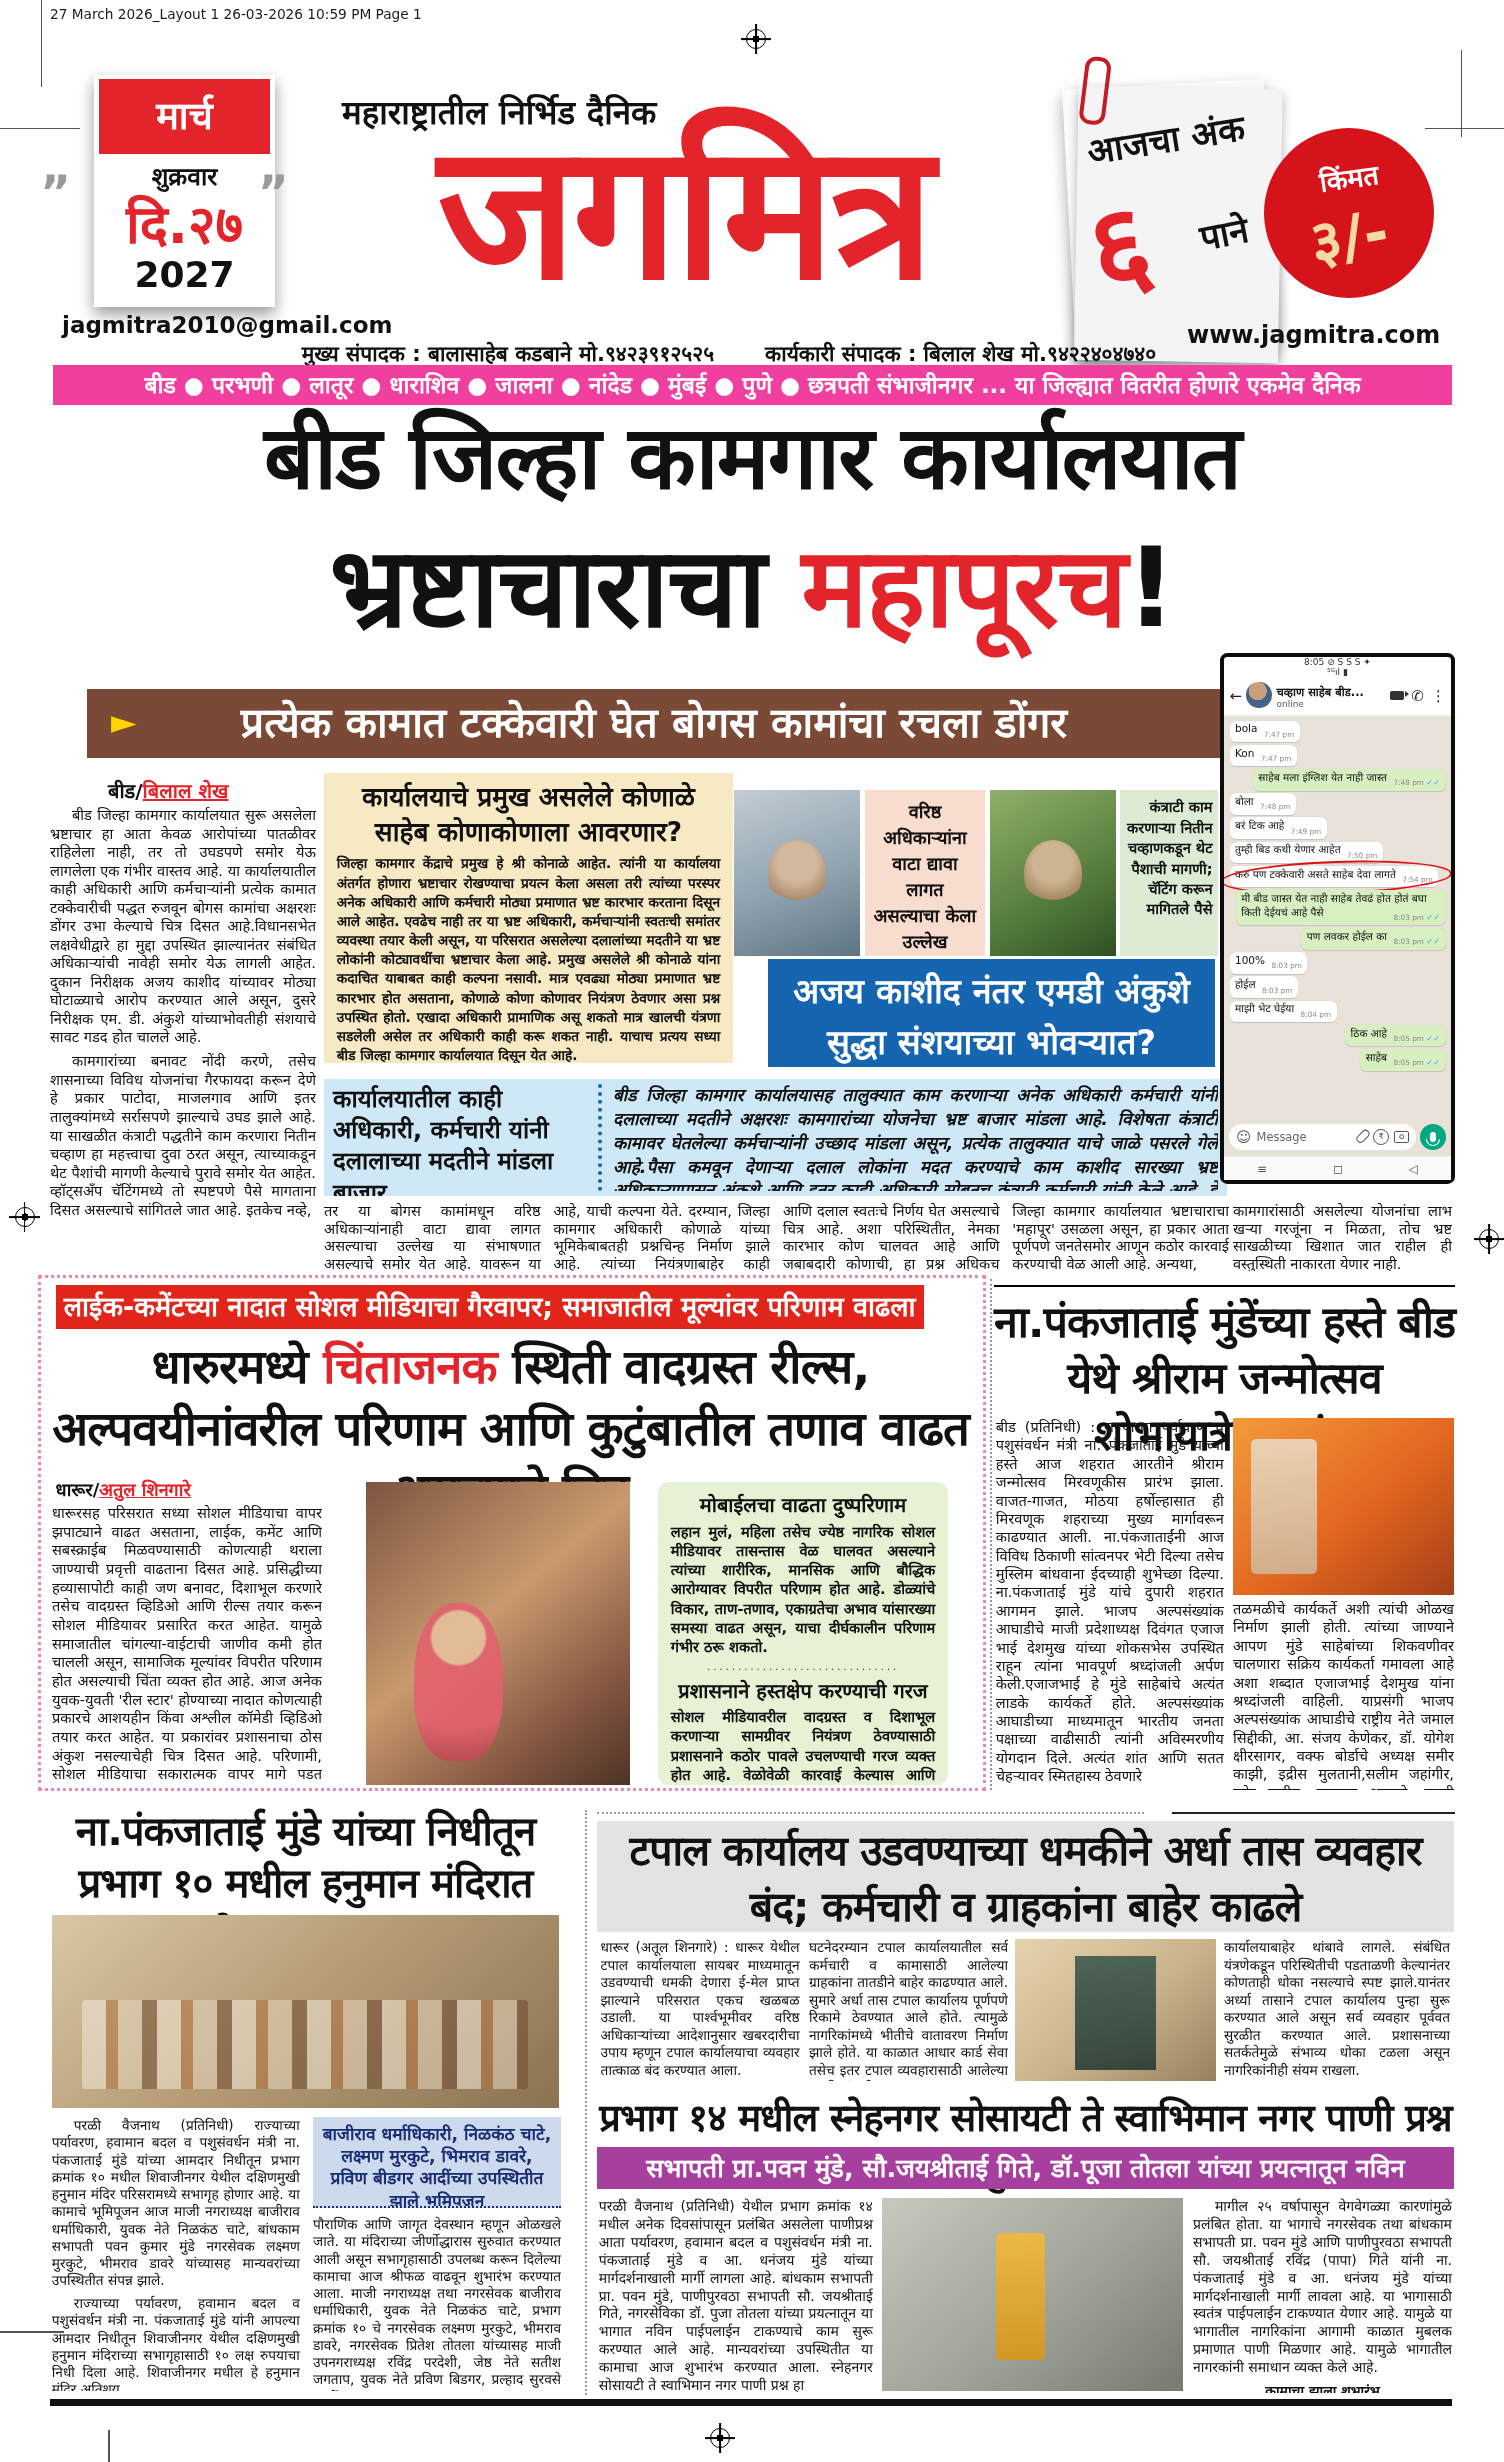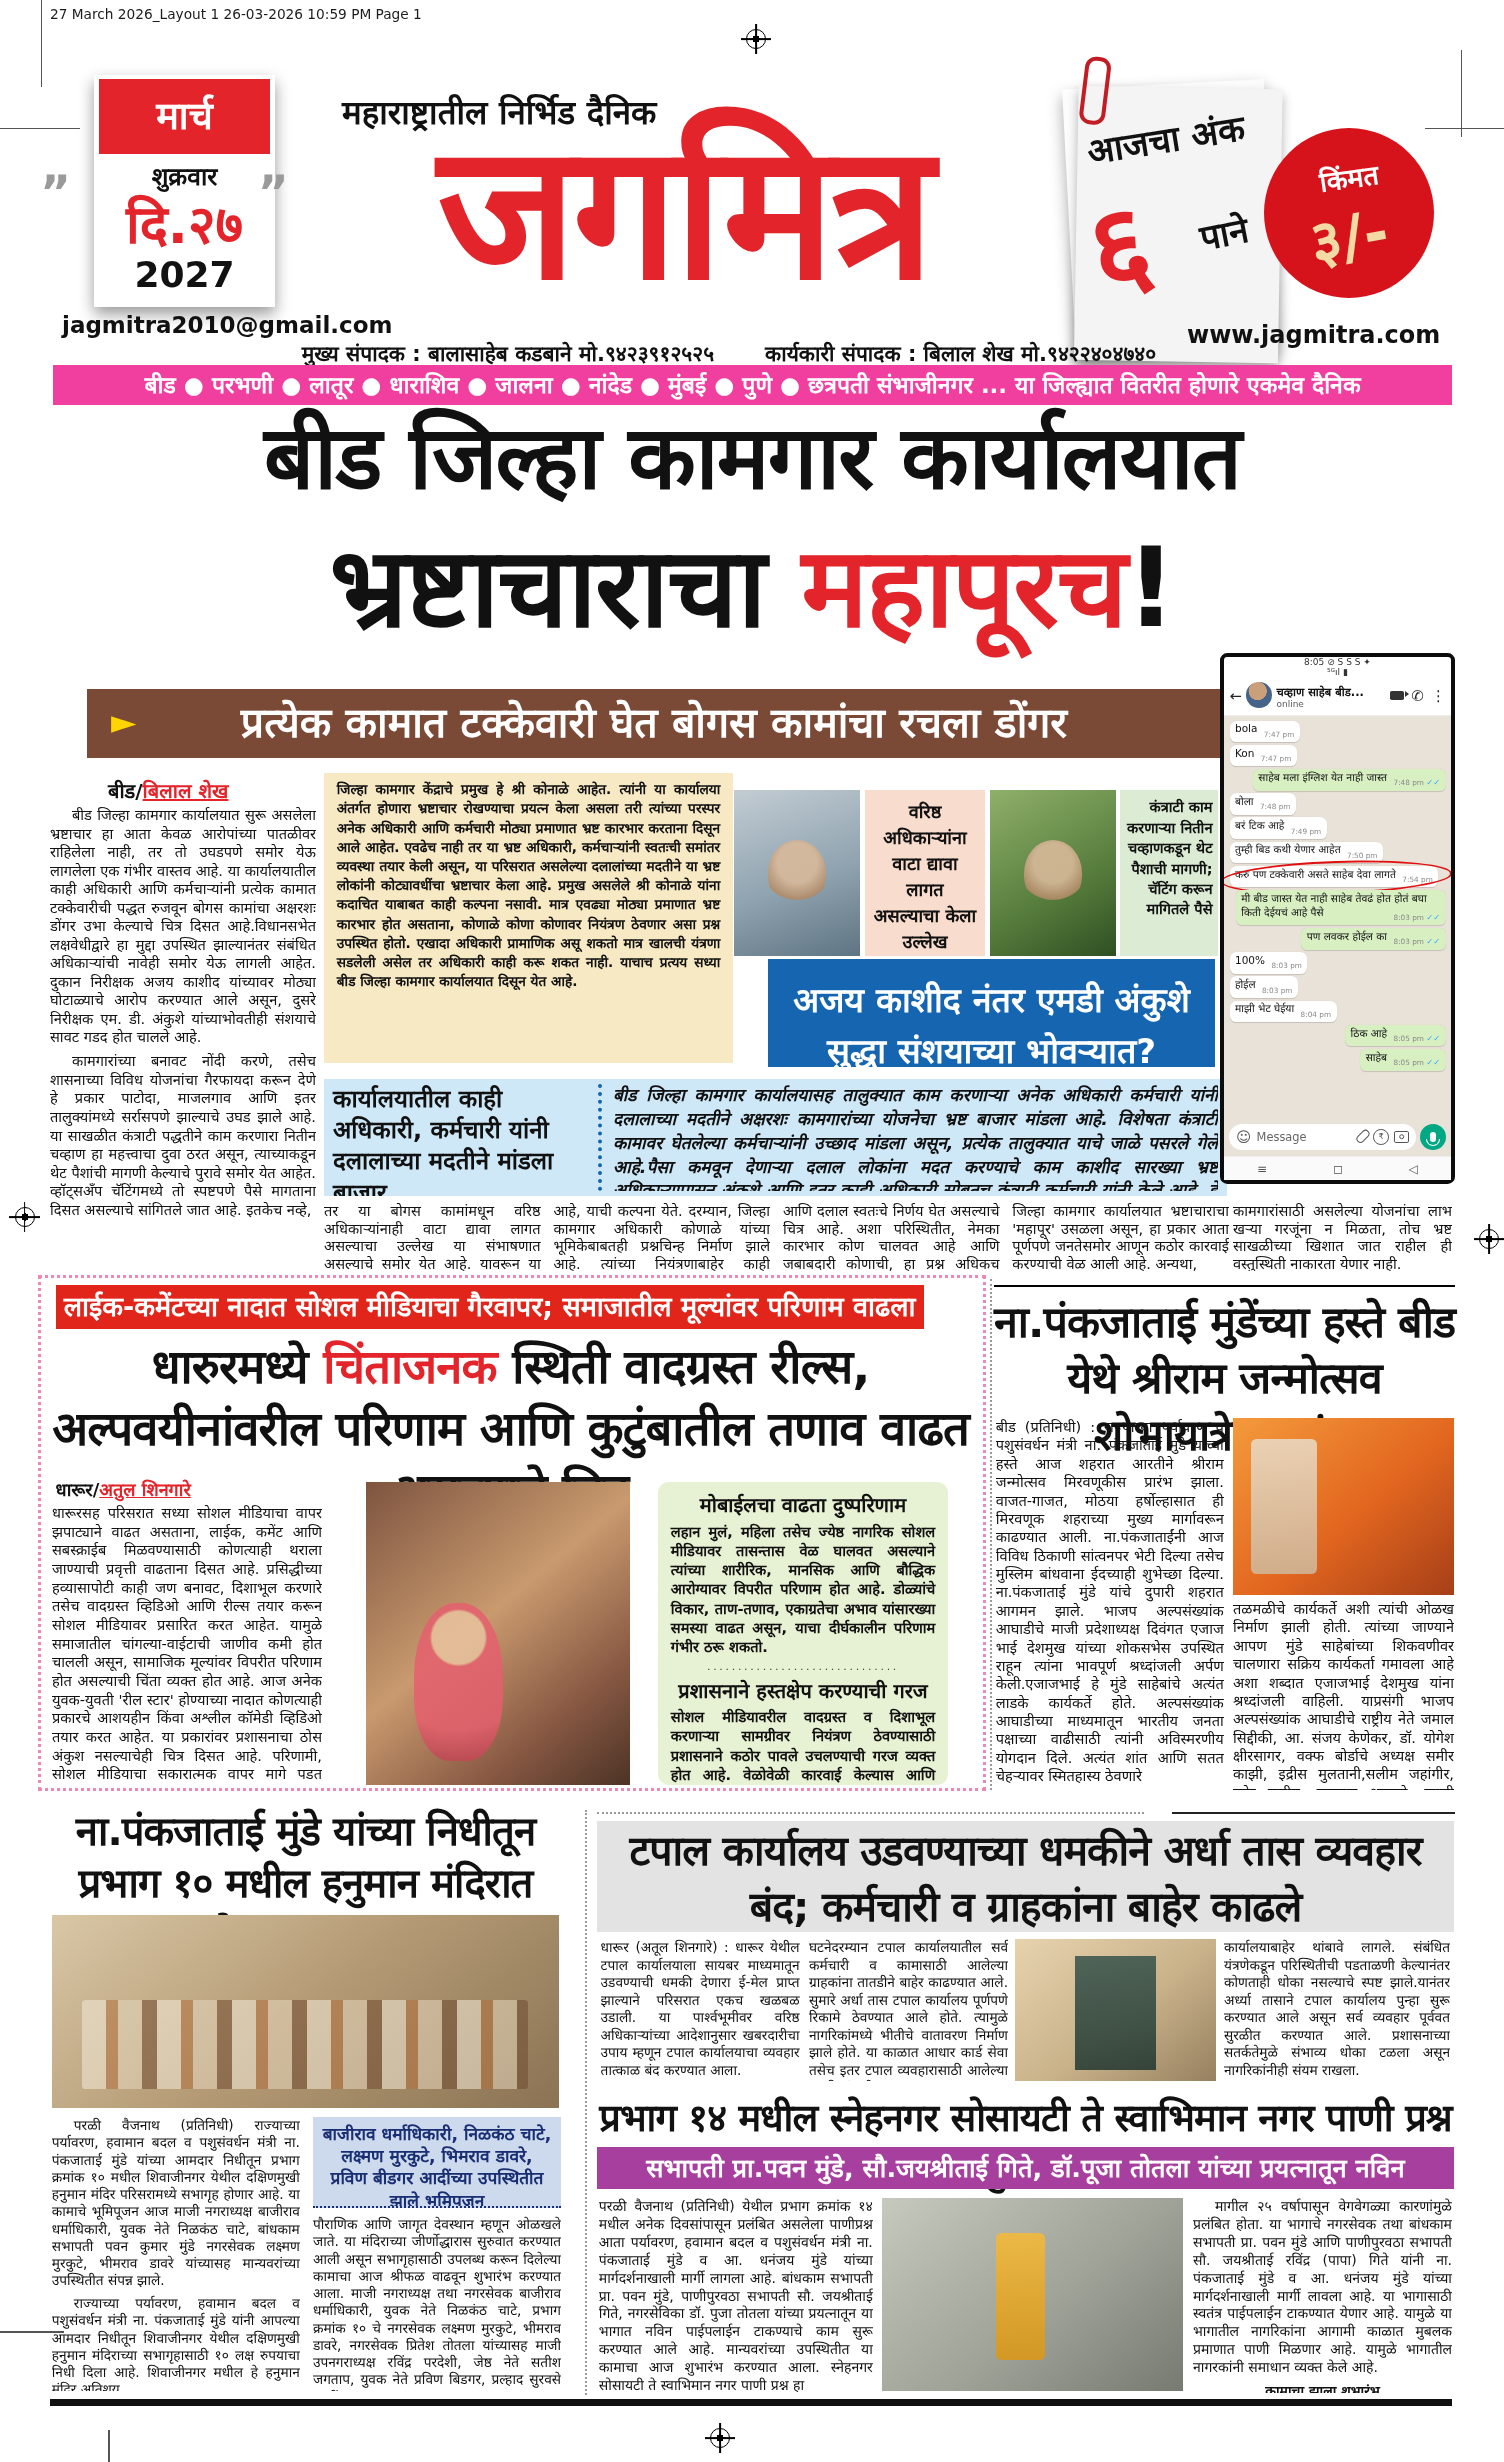--- a/index.html
+++ b/index.html
@@ -52,21 +52,21 @@
   .lead-col1{left:50px;top:806px;width:266px;height:461px;font-size:14.6px;line-height:1.27;}
   .box-cream{left:324px;top:773px;width:409px;height:290px;background:#f7e9c4;padding:7.3px 12.8px;box-sizing:border-box;}
   .box-cream .bx-title{text-align:center;font-size:26.4px;font-weight:900;line-height:1.3;margin-bottom:5.5px;}
   .box-cream .bx-body{font-size:13.7px;font-weight:700;line-height:1.4;}
   .ph{background:#9aa7b0;}
   .photo1{left:734px;top:790px;width:126px;height:166px;background:linear-gradient(160deg,#c3ccd3 0%,#8fa3b0 55%,#5f7482 100%);}
   .photo2{left:990px;top:790px;width:126px;height:166px;background:linear-gradient(150deg,#8fb06a 0%,#567c3c 60%,#2f4f23 100%);}
   .ph::after{content:"";position:absolute;left:50%;top:30%;width:46%;height:40%;transform:translateX(-50%);border-radius:50% 50% 45% 45%;background:radial-gradient(circle at 50% 35%,#d8b99a 0 38%,#b08a66 70%,transparent 72%);opacity:.9;}
   .caption1{left:865px;top:790px;width:120px;height:166px;background:#f8dccd;font-size:18px;font-weight:800;text-align:center;padding:9px 7.3px;box-sizing:border-box;line-height:1.45;}
   .caption2{left:1120px;top:790px;width:98px;height:166px;background:#dcebd3;font-size:14.6px;font-weight:800;text-align:right;padding:7.3px 5.5px;box-sizing:border-box;line-height:1.4;}
-  .box-blue-dark{left:768px;top:959px;width:447px;height:108px;background:#1565b0;color:#fff;text-align:center;font-size:34px;font-weight:900;line-height:1.5;padding-top:16px;box-sizing:border-box;}
+  .box-blue-dark{left:768px;top:959px;width:447px;height:108px;background:#1565b0;color:#fff;text-align:center;font-size:34px;font-weight:900;line-height:1.5;padding-top:7px;box-sizing:border-box;}
   .box-blue-light{left:324px;top:1079px;width:903px;height:117px;background:#cfe8f7;display:flex;box-sizing:border-box;padding:5px 9px;}
   .bbl-title{width:254px;font-size:24px;font-weight:900;line-height:1.3;}
   .bbl-div{border-left:4.6px dotted #1565b0;margin:0 11px;}
   .bbl-body{flex:1;font-style:italic;font-weight:700;font-size:17.3px;line-height:1.38;text-align:justify;}
   .lead-cols{left:324px;top:1202px;width:905px;height:69px;display:flex;gap:12.8px;}
   .lead-col{flex:1;font-size:14.6px;line-height:1.2;text-align:justify;overflow:hidden;}
   .lead-col-last{left:1233px;top:1202px;width:219px;height:69px;font-size:14.6px;line-height:1.2;}
   
   .phone{left:1220px;top:653px;width:235px;height:531px;background:#fff;border:4.6px solid #0c0c0c;border-radius:7.3px;box-sizing:border-box;display:flex;flex-direction:column;}
   .wa-status{height:18px;display:flex;justify-content:space-between;align-items:center;padding:0 6.4px;font-size:9px;color:#333;flex-direction:column;}
@@ -202,20 +202,21 @@
 </div>
 
 <div class="abs lead-byline">
   <span>बीड/</span><span class="red-author">बिलाल शेख</span>
 </div>
 <div class="abs lead-col1 jc ov">
   <p>बीड जिल्हा कामगार कार्यालयात सुरू असलेला भ्रष्टाचार हा आता केवळ आरोपांच्या पातळीवर राहिलेला नाही, तर तो उघडपणे समोर येऊ लागलेला एक गंभीर वास्तव आहे. या कार्यालयातील काही अधिकारी आणि कर्मचाऱ्यांनी प्रत्येक कामात टक्केवारीची पद्धत रुजवून बोगस कामांचा अक्षरशः डोंगर उभा केल्याचे चित्र दिसत आहे.विधानसभेत लक्षवेधीद्वारे हा मुद्दा उपस्थित झाल्यानंतर संबंधित अधिकाऱ्यांची नावेही समोर येऊ लागली आहेत. दुकान निरीक्षक अजय काशीद यांच्यावर मोठ्या घोटाळ्याचे आरोप करण्यात आले असून, दुसरे निरीक्षक एम. डी. अंकुशे यांच्याभोवतीही संशयाचे सावट गडद होत चालले आहे.</p>
   <p>कामगारांच्या बनावट नोंदी करणे, तसेच शासनाच्या विविध योजनांचा गैरफायदा करून देणे हे प्रकार पाटोदा, माजलगाव आणि इतर तालुक्यांमध्ये सर्रासपणे झाल्याचे उघड झाले आहे. या साखळीत कंत्राटी पद्धतीने काम करणारा नितीन चव्हाण हा महत्त्वाचा दुवा ठरत असून, त्याच्याकडून थेट पैशांची मागणी केल्याचे पुरावे समोर येत आहेत. व्हॉट्सअँप चॅटिंगमध्ये तो स्पष्टपणे पैसे मागताना दिसत असल्याचे सांगितले जात आहे. इतकेच नव्हे,</p>
 </div>
 <div class="abs box-cream ov">
+  <div class="bx-title">कार्यालयाचे प्रमुख असलेले कोणाळे साहेब कोणाकोणाला आवरणार?</div>
   <div class="bx-body jc">जिल्हा कामगार केंद्राचे प्रमुख हे श्री कोनाळे आहेत. त्यांनी या कार्यालया अंतर्गत होणारा भ्रष्टाचार रोखण्याचा प्रयत्न केला असला तरी त्यांच्या परस्पर अनेक अधिकारी आणि कर्मचारी मोठ्या प्रमाणात भ्रष्ट कारभार करताना दिसून आले आहेत. एवढेच नाही तर या भ्रष्ट अधिकारी, कर्मचाऱ्यांनी स्वतःची समांतर व्यवस्था तयार केली असून, या परिसरात असलेल्या दलालांच्या मदतीने या भ्रष्ट लोकांनी कोट्यावधींचा भ्रष्टाचार केला आहे. प्रमुख असलेले श्री कोनाळे यांना कदाचित याबाबत काही कल्पना नसावी. मात्र एवढ्या मोठ्या प्रमाणात भ्रष्ट कारभार होत असताना, कोणाळे कोणा कोणावर नियंत्रण ठेवणार असा प्रश्न उपस्थित होतो. एखादा अधिकारी प्रामाणिक असू शकतो मात्र खालची यंत्रणा सडलेली असेल तर अधिकारी काही करू शकत नाही. याचाच प्रत्यय सध्या बीड जिल्हा कामगार कार्यालयात दिसून येत आहे.</div>
 </div>
 <div class="abs ph photo1"></div>
 <div class="abs caption1 ov">वरिष्ठ अधिकाऱ्यांना वाटा द्यावा लागत असल्याचा केला उल्लेख</div>
 <div class="abs ph photo2"></div>
 <div class="abs caption2 ov">कंत्राटी काम करणाऱ्या नितीन चव्हाणकडून थेट पैशाची मागणी; चॅटिंग करून मागितले पैसे</div>
 <div class="abs box-blue-dark ov">अजय काशीद नंतर एमडी अंकुशे सुद्धा संशयाच्या भोवऱ्यात?</div>
 <div class="abs box-blue-light ov">
   <div class="bbl-title">कार्यालयातील काही अधिकारी, कर्मचारी यांनी दलालाच्या मदतीने मांडला बाजार</div>
   <div class="bbl-div"></div>

